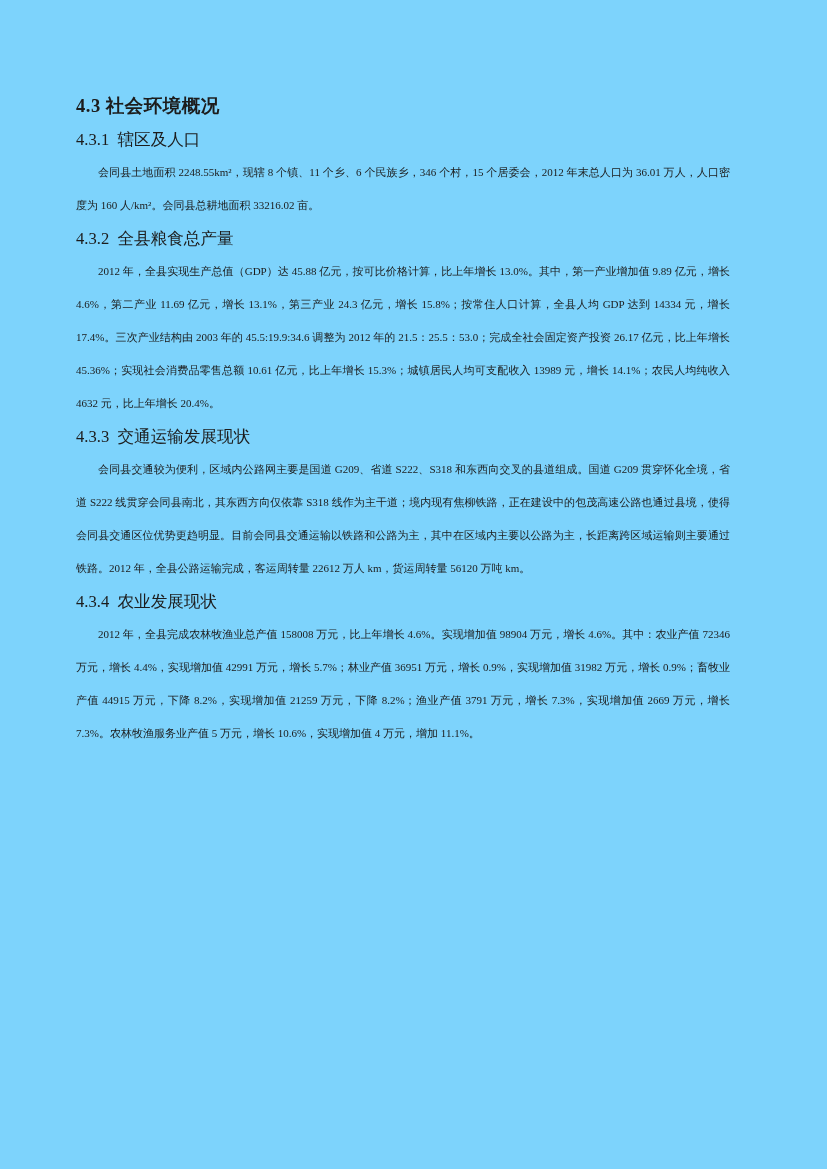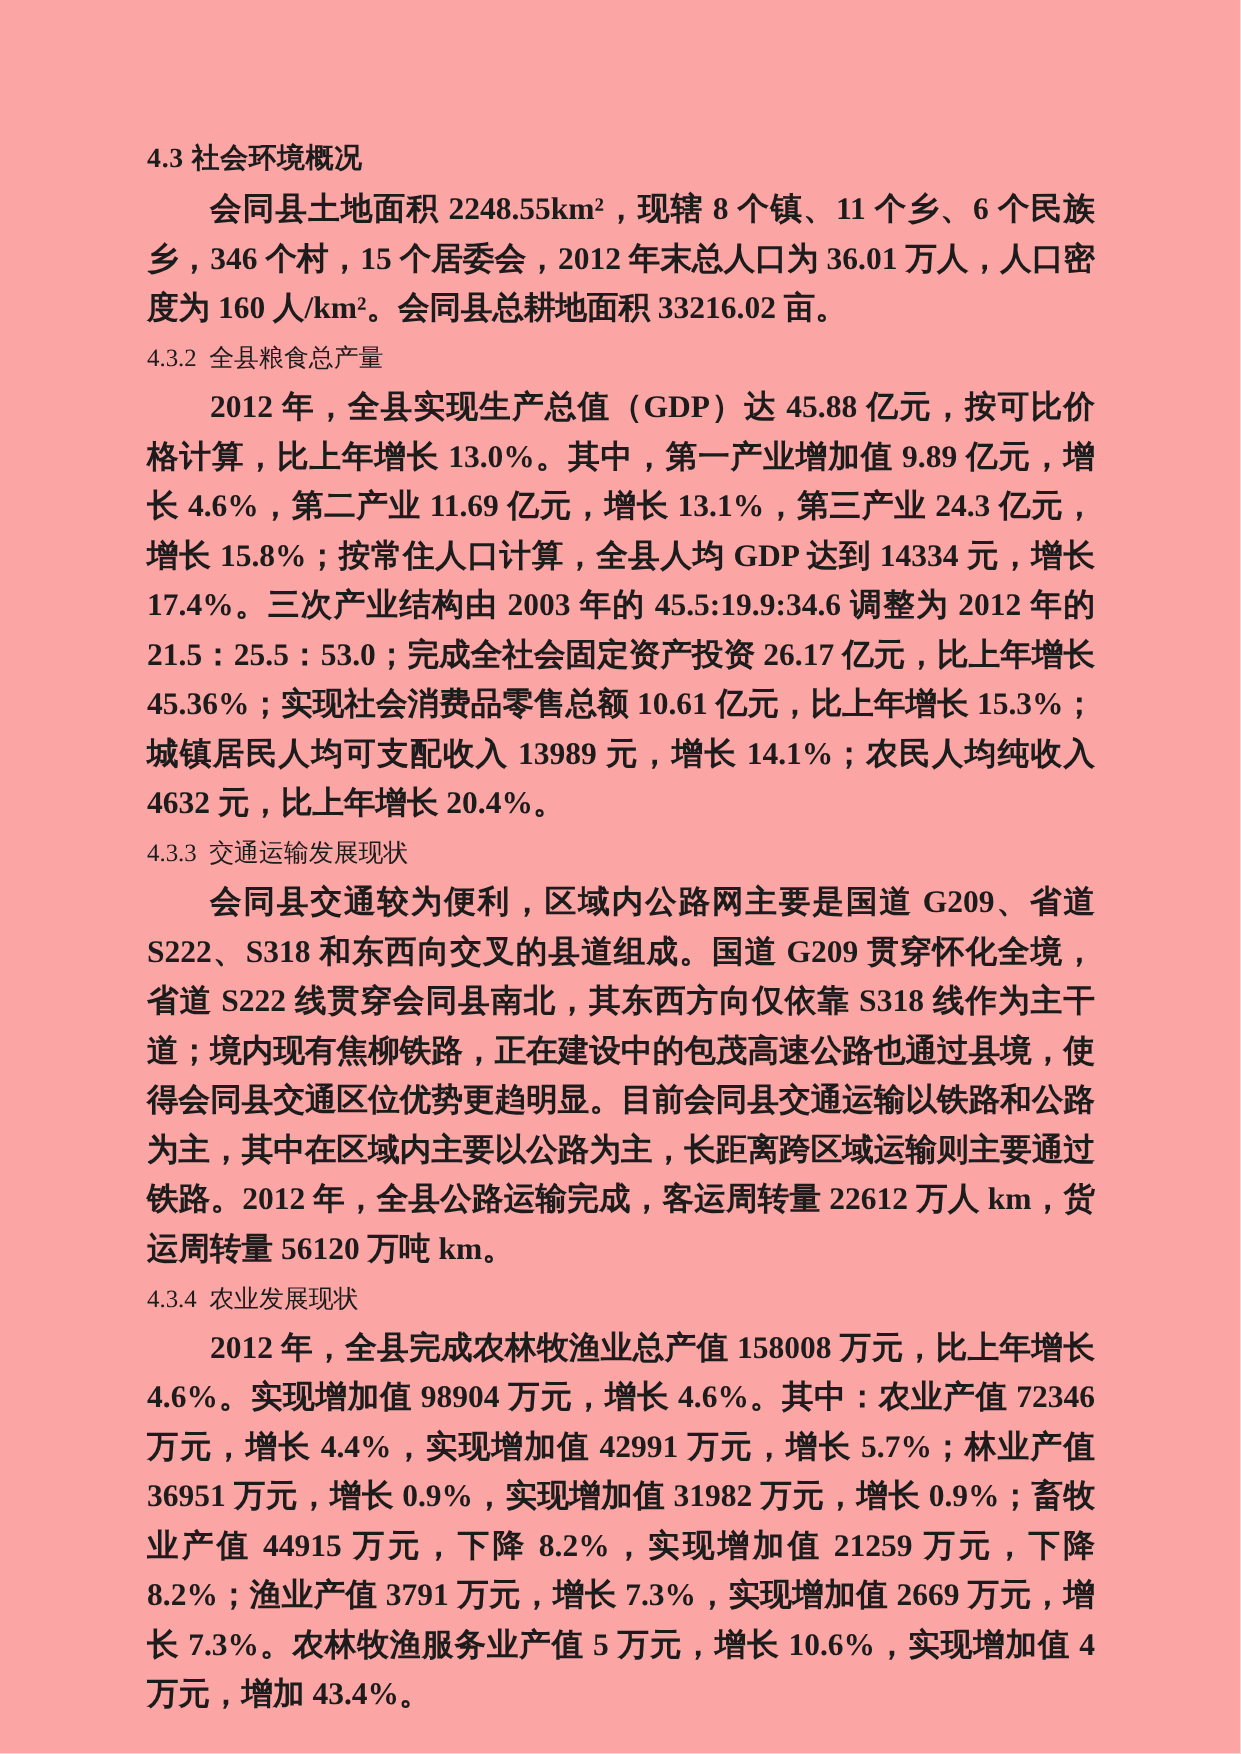--- a/index.html
+++ b/index.html
@@ -11,42 +11,42 @@
     width: 827px;
     height: 1169px;
     position: relative;
     overflow: hidden;
     font-family: "Liberation Serif", "DejaVu Serif", serif;
     color: #1c1c1c;
   }
   .page {
     position: absolute;
     inset: 0;
-    background: #fca5a5;
+    background: #7dd3fc;
     box-sizing: border-box;
-    padding: 90px 97px 0 98px;
+    padding: 90px 97px 0 76px;
   }
   .h1 {
     font-size: 18.5px;
     font-weight: bold;
     line-height: 33px;
     margin: 0;
     white-space: pre-wrap;
     letter-spacing: 0.5px;
   }
   .h2 {
     font-size: 16.6px;
     font-weight: normal;
     line-height: 33px;
     margin: 0;
     white-space: pre-wrap;
   }
   .para {
-    font-size: 21px;
-    font-weight: bold;
+    font-size: 11px;
+    font-weight: normal;
     line-height: 33px;
     margin: 0;
     text-align: justify;
     text-indent: 2em;
   }
   .page-footer {
     position: absolute;
     left: 0;
     right: 0;
     bottom: 50px;
@@ -55,30 +55,31 @@
     color: #2a2a2a;
   }
 </style>
 </head>
 <body>
 
 <div class="page">
 
   <h1 class="h1">4.3 社会环境概况</h1>
 
+  <h2 class="h2">4.3.1  辖区及人口</h2>
 
   <p class="para">会同县土地面积 2248.55km²，现辖 8 个镇、11 个乡、6 个民族乡，346 个村，15 个居委会，2012 年末总人口为 36.01 万人，人口密度为 160 人/km²。会同县总耕地面积 33216.02 亩。</p>
 
   <h2 class="h2">4.3.2  全县粮食总产量</h2>
 
   <p class="para">2012 年，全县实现生产总值（GDP）达 45.88 亿元，按可比价格计算，比上年增长 13.0%。其中，第一产业增加值 9.89 亿元，增长 4.6%，第二产业 11.69 亿元，增长 13.1%，第三产业 24.3 亿元，增长 15.8%；按常住人口计算，全县人均 GDP 达到 14334 元，增长 17.4%。三次产业结构由 2003 年的 45.5:19.9:34.6 调整为 2012 年的 21.5：25.5：53.0；完成全社会固定资产投资 26.17 亿元，比上年增长 45.36%；实现社会消费品零售总额 10.61 亿元，比上年增长 15.3%；城镇居民人均可支配收入 13989 元，增长 14.1%；农民人均纯收入 4632 元，比上年增长 20.4%。</p>
 
   <h2 class="h2">4.3.3  交通运输发展现状</h2>
 
   <p class="para">会同县交通较为便利，区域内公路网主要是国道 G209、省道 S222、S318 和东西向交叉的县道组成。国道 G209 贯穿怀化全境，省道 S222 线贯穿会同县南北，其东西方向仅依靠 S318 线作为主干道；境内现有焦柳铁路，正在建设中的包茂高速公路也通过县境，使得会同县交通区位优势更趋明显。目前会同县交通运输以铁路和公路为主，其中在区域内主要以公路为主，长距离跨区域运输则主要通过铁路。2012 年，全县公路运输完成，客运周转量 22612 万人 km，货运周转量 56120 万吨 km。</p>
 
   <h2 class="h2">4.3.4  农业发展现状</h2>
 
-  <p class="para">2012 年，全县完成农林牧渔业总产值 158008 万元，比上年增长 4.6%。实现增加值 98904 万元，增长 4.6%。其中：农业产值 72346 万元，增长 4.4%，实现增加值 42991 万元，增长 5.7%；林业产值 36951 万元，增长 0.9%，实现增加值 31982 万元，增长 0.9%；畜牧业产值 44915 万元，下降 8.2%，实现增加值 21259 万元，下降 8.2%；渔业产值 3791 万元，增长 7.3%，实现增加值 2669 万元，增长 7.3%。农林牧渔服务业产值 5 万元，增长 10.6%，实现增加值 4 万元，增加 43.4%。</p>
+  <p class="para">2012 年，全县完成农林牧渔业总产值 158008 万元，比上年增长 4.6%。实现增加值 98904 万元，增长 4.6%。其中：农业产值 72346 万元，增长 4.4%，实现增加值 42991 万元，增长 5.7%；林业产值 36951 万元，增长 0.9%，实现增加值 31982 万元，增长 0.9%；畜牧业产值 44915 万元，下降 8.2%，实现增加值 21259 万元，下降 8.2%；渔业产值 3791 万元，增长 7.3%，实现增加值 2669 万元，增长 7.3%。农林牧渔服务业产值 5 万元，增长 10.6%，实现增加值 4 万元，增加 11.1%。</p>
 
 
 
 </div>
 
 </body></html>

